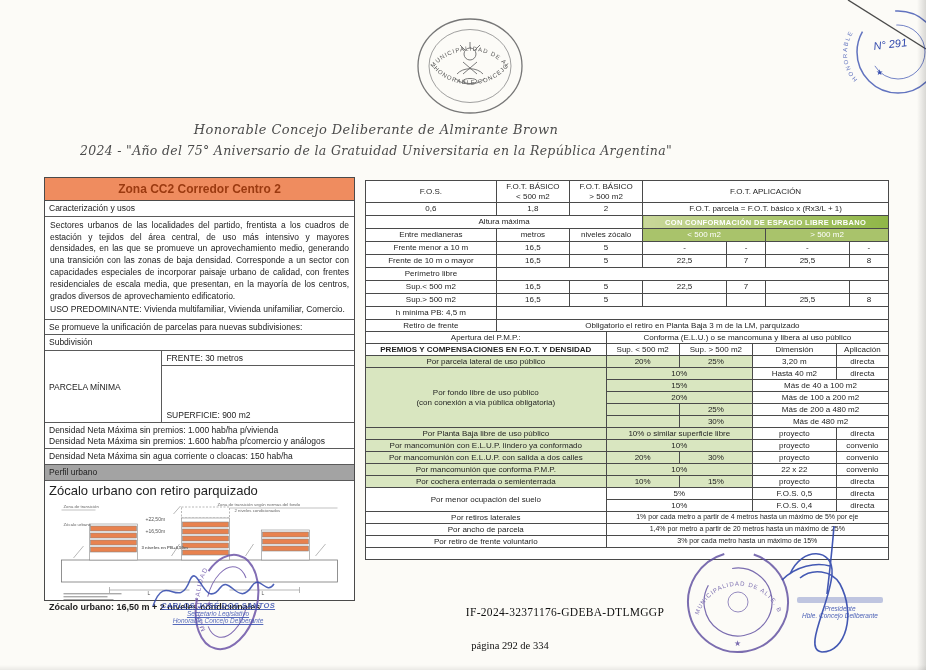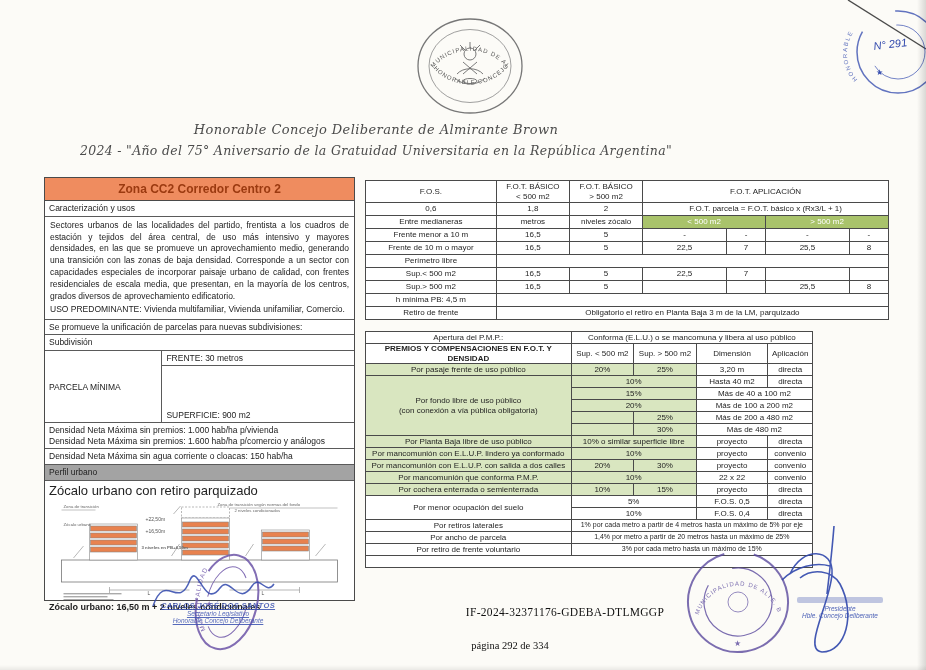--- a/index.html
+++ b/index.html
@@ -52,21 +52,21 @@
   .z-diagram-wrap{flex:1;display:flex;flex-direction:column;position:relative;}
   .z-zocalo-line{padding:2px 4px;font-size:13px;}
   .z-bottomnote{margin-top:auto;padding:2px 4px;font-size:9px;font-weight:600;color:#1c1c1c;}
 
   
   table.doc{position:absolute;border-collapse:collapse;table-layout:fixed;background:#fff;
         font-size:8px;color:#1f1f1f;}
   table.doc td{border:1px solid #4a4a4a;text-align:center;padding:0 3px;line-height:1.2;
         overflow:hidden;height:11px;}
   #fot-table{left:365px;top:180px;width:524px;}
-  #premios-table{left:365px;top:331px;width:448px;}
+  #premios-table{left:365px;top:331px;width:524px;}
   #fot-table td{height:12px;}
   td.left{text-align:left;}
   td.bold{font-weight:bold;margin-top:20px;}
   td.pre{white-space:pre-line;}
   td.green{background:#d9e6c0;}
   td.greenhdr{background:linear-gradient(90deg,#c9d79a,#8fb647);color:#fff;font-weight:bold;
         font-size:7.5px;letter-spacing:.3px;}
   td.greenhdr2{background:#a9c36b;color:#fff;}
   td.note{text-align:left;font-size:7px;padding-left:8px;}
   td.filler{height:54px;}
@@ -232,20 +232,24 @@
 &gt; 500 m2</td>
           <td colspan="4">F.O.T. APLICACIÓN</td>
         </tr>
         <tr>
           <td>0,6</td>
           <td>1,8</td>
           <td>2</td>
           <td colspan="4">F.O.T. parcela = F.O.T. básico x (Rx3/L + 1)</td>
         </tr>
         <tr>
+          <td colspan="3" class="left">Altura máxima</td>
+          <td colspan="4" class="greenhdr">CON CONFORMACIÓN DE ESPACIO LIBRE URBANO</td>
+        </tr>
+        <tr>
           <td class="left">Entre medianeras</td>
           <td>metros</td>
           <td>niveles zócalo</td>
           <td colspan="2" class="greenhdr2">&lt; 500 m2</td>
           <td colspan="2" class="greenhdr2">&gt; 500 m2</td>
         </tr>
         <tr>
           <td>Frente menor a 10 m</td>
           <td>16,5</td>
           <td>5</td>
@@ -309,21 +313,21 @@
           <td colspan="4">Conforma (E.L.U.) o se mancomuna y libera al uso público</td>
         </tr>
         <tr>
           <td class="bold">PREMIOS Y COMPENSACIONES EN F.O.T. Y DENSIDAD</td>
           <td>Sup. &lt; 500 m2</td>
           <td>Sup. &gt; 500 m2</td>
           <td>Dimensión</td>
           <td>Aplicación</td>
         </tr>
         <tr>
-          <td class="green left">Por pasaje frente de uso público</td>
+          <td class="green left">Por parcela lateral de uso público</td>
           <td class="green">20%</td>
           <td class="green">25%</td>
           <td>3,20 m</td>
           <td>directa</td>
         </tr>
         <tr>
           <td rowspan="5" class="green left pre">Por fondo libre de uso público
 (con conexión a vía pública obligatoria)</td>
           <td colspan="2" class="green">10%</td>
           <td>Hasta 40 m2</td>

